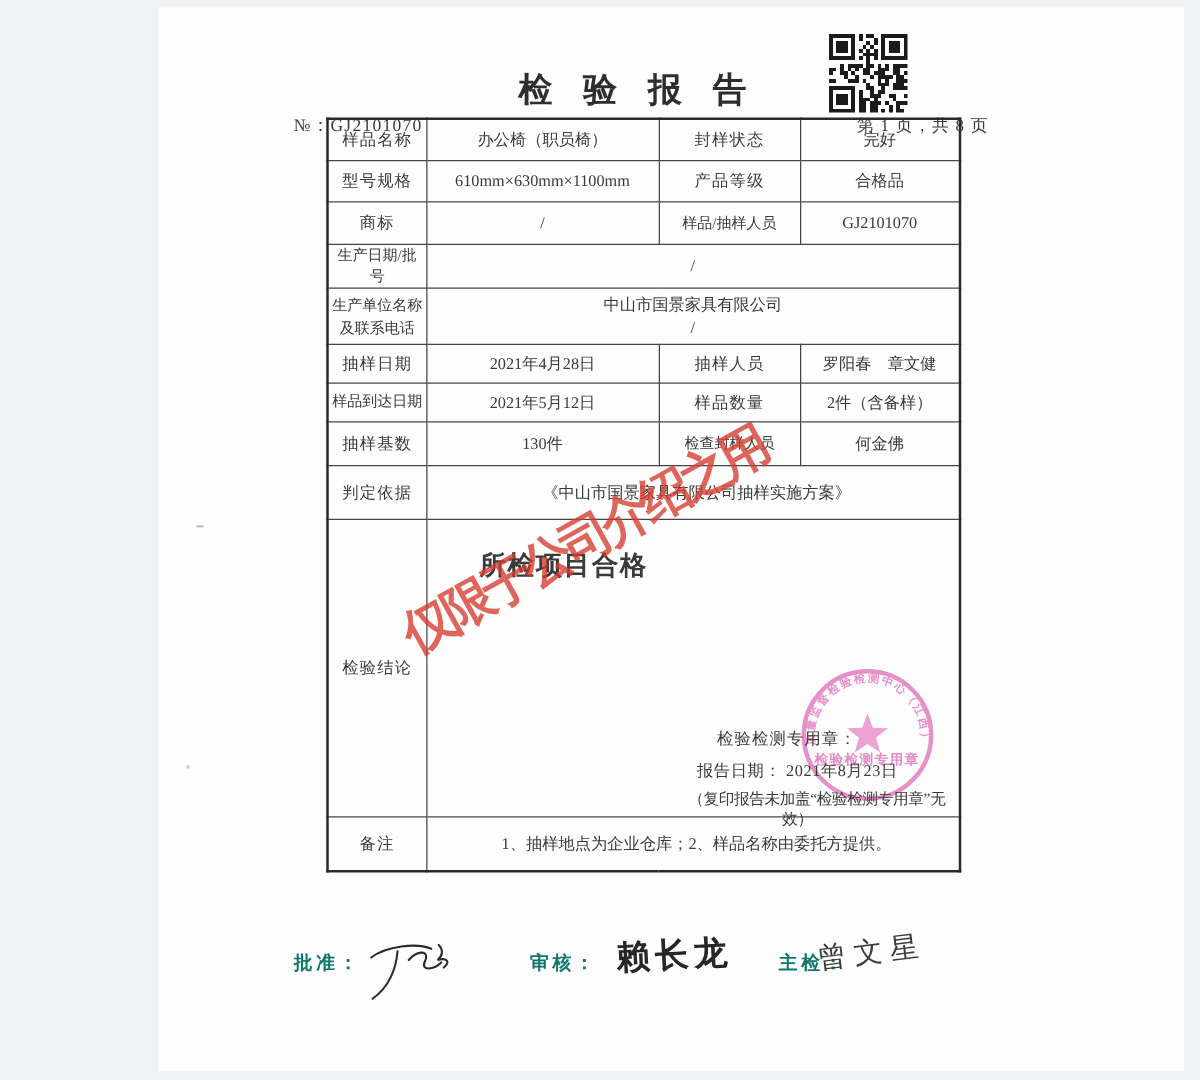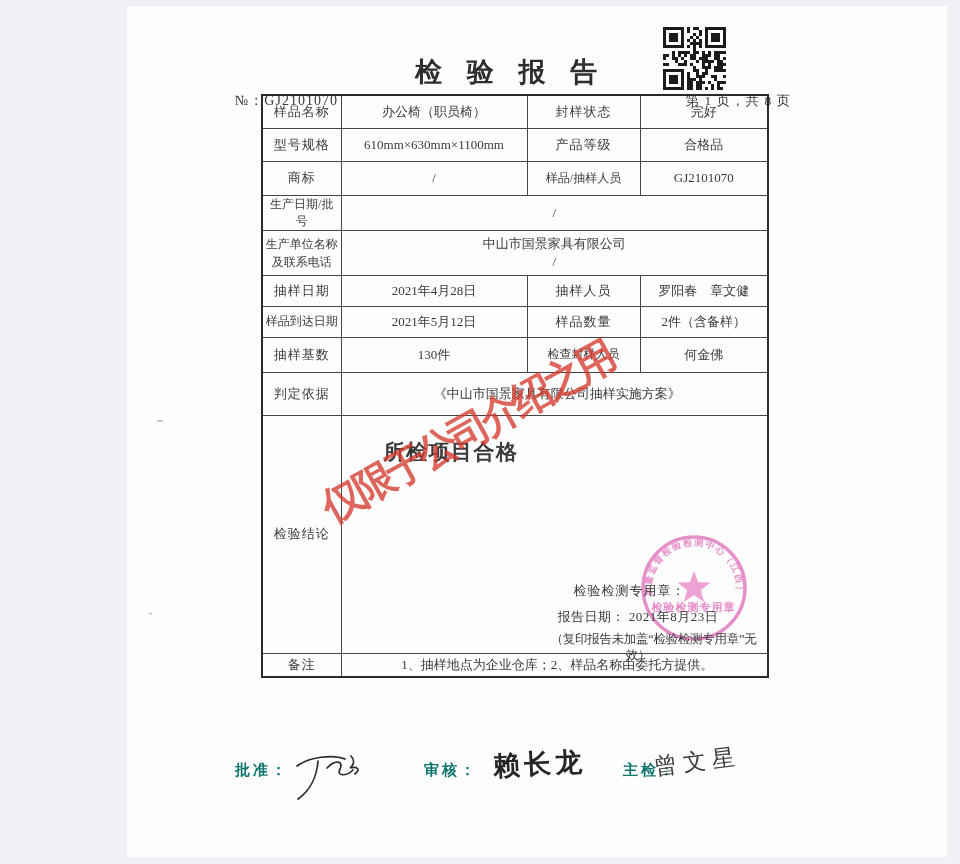--- a/index.html
+++ b/index.html
@@ -315,21 +315,21 @@
           </text>
         </svg>
         <div class="abs stamp-inner-text">检验检测专用章</div>
 
         <div class="abs stamp-label">检验检测专用章：</div>
         <div class="abs report-date">报告日期：  2021年8月23日</div>
         <div class="abs copy-note1">（复印报告未加盖“检验检测专用章”无</div>
         <div class="abs copy-note2">效）</div>
       </td>
     </tr>
-    <tr style="height:24px">
+    <tr style="height:44px">
       <td class="lbl">备注</td>
       <td colspan="3" class="left pl8">1、抽样地点为企业仓库；2、样品名称由委托方提供。</td>
     </tr>
   </tbody>
     </table>
 
   <div class="abs watermark">仅限于公司介绍之用</div>
 
   <div class="abs sig-label lbl-approve">批准：</div>
   <svg class="abs sig-squiggle" viewBox="0 0 84 62">

